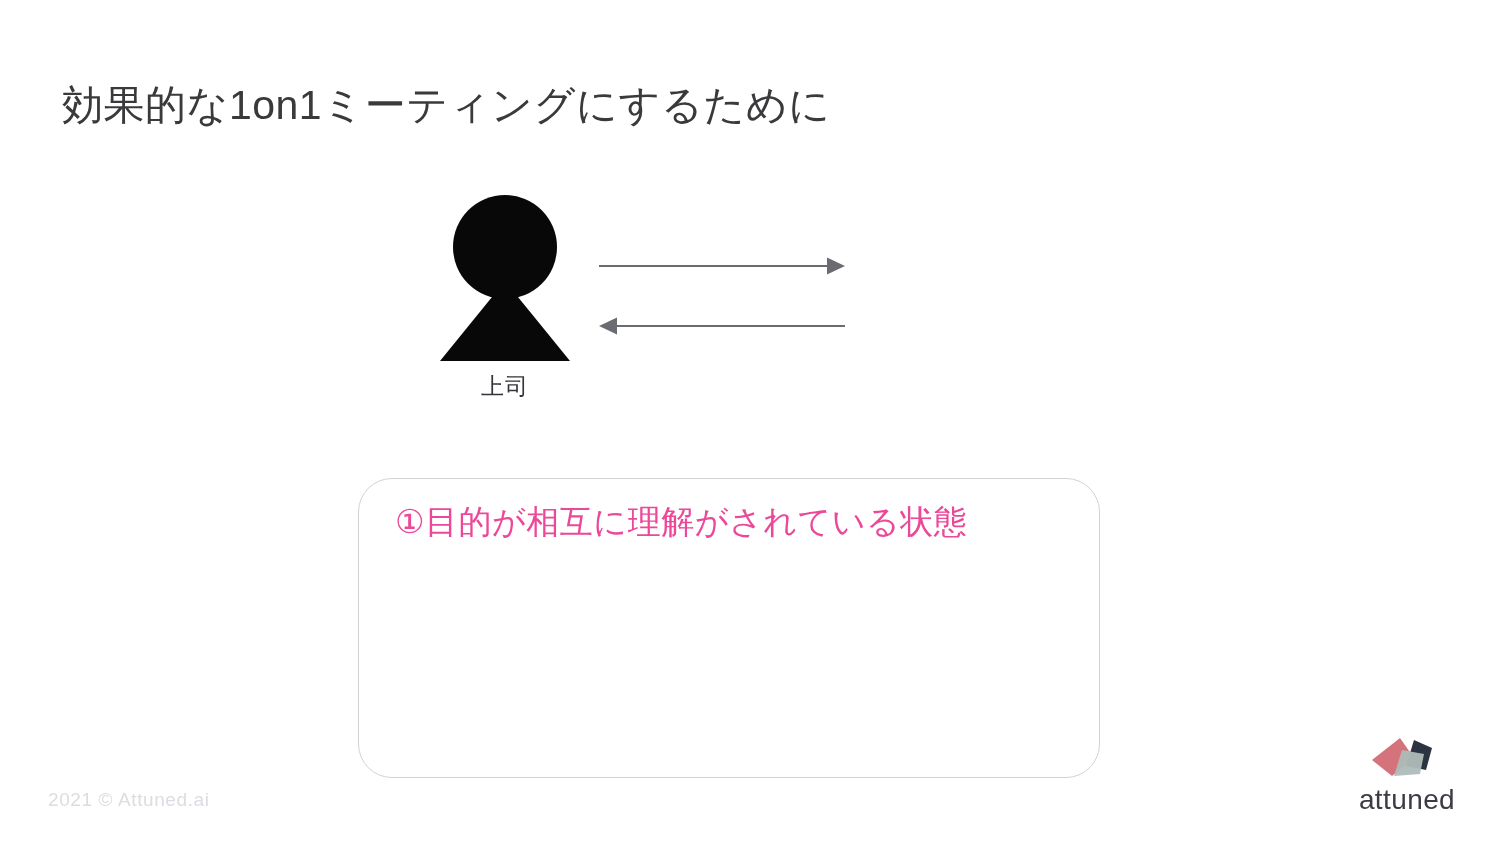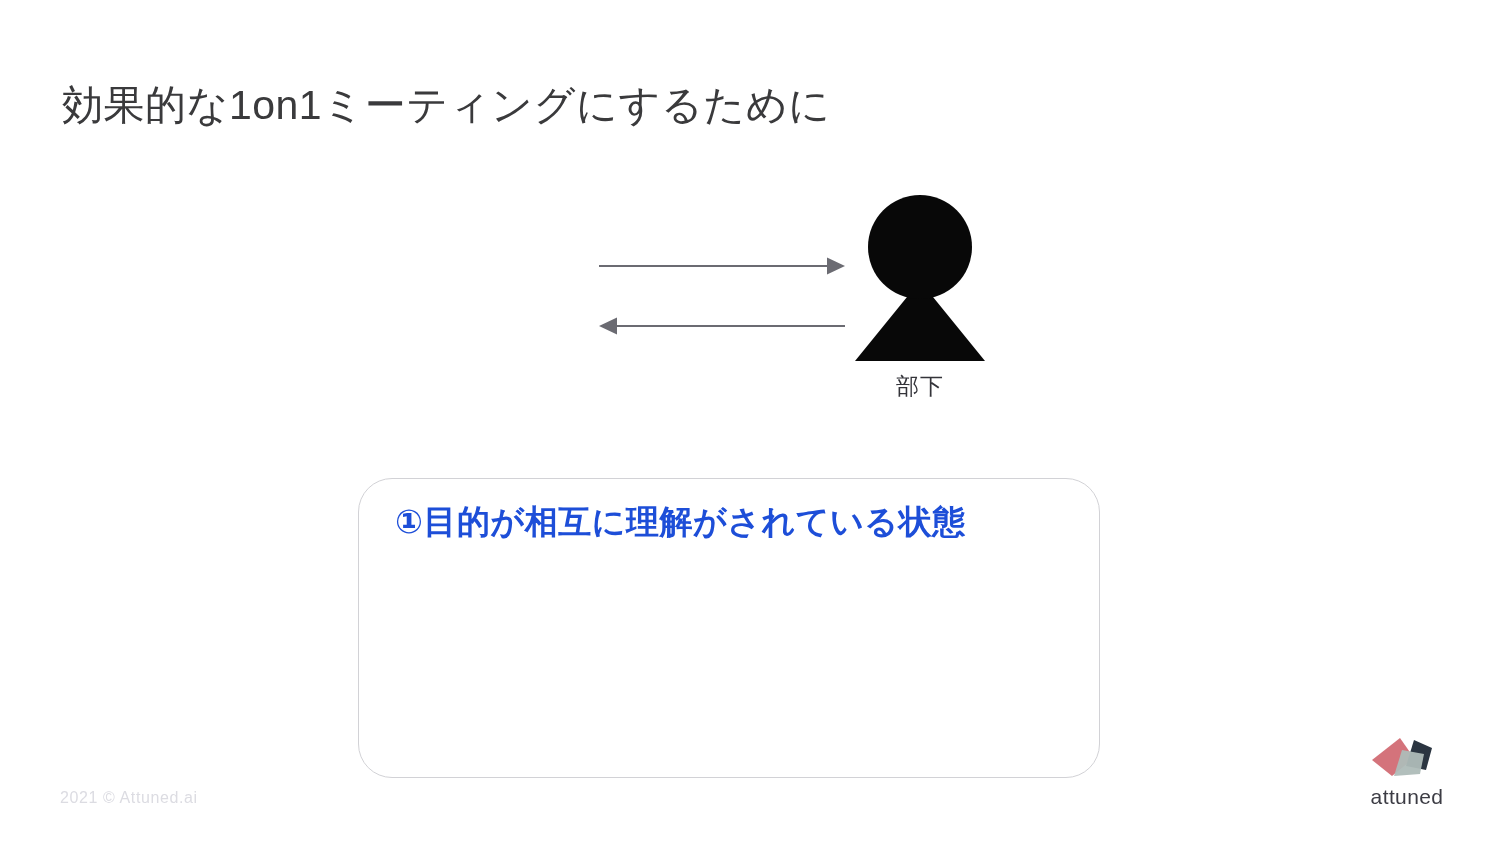--- a/index.html
+++ b/index.html
@@ -111,35 +111,35 @@
     box-sizing: border-box;
   }
   .points-list {
     position: absolute;
     left: 36px;
     top: 26px;
     right: 28px;
   }
   .point-item {
     font-size: 33px;
-    font-weight: 700;
-    color: #1d4ed8;
+    font-weight: 400;
+    color: #ec4899;
     letter-spacing: 0.5px;
     line-height: 1;
     margin-bottom: 62px;
     white-space: nowrap;
   }
   .point-item:last-child { margin-bottom: 0; }
 
   
   .footer-copyright {
     position: absolute;
-    left: 60px;
+    left: 48px;
     top: 790px;
-    font-size: 16px;
+    font-size: 19px;
     color: #dcdce2;
     letter-spacing: 0.6px;
     line-height: 1;
   }
 
   
   .brand-logo {
     position: absolute;
     left: 1352px;
     top: 736px;
@@ -152,43 +152,43 @@
     top: 0;
     width: 72px;
     height: 48px;
   }
   .brand-wordmark {
     position: absolute;
     left: 0;
     top: 50px;
     width: 110px;
     text-align: center;
-    font-size: 21px;
+    font-size: 28px;
     letter-spacing: 0.4px;
     color: #3c3c44;
     line-height: 1;
   }
 </style>
 </head>
 <body>
 
 <div class="slide">
 
   <div class="slide-title">効果的な1on1ミーティングにするために</div>
 
   <div class="diagram">
 
-
-    <div class="person right">
+    <div class="person left">
       <div class="person-figure">
         <div class="person-head"></div>
         <div class="person-body"></div>
       </div>
-      <div class="person-label">部下</div>
+      <div class="person-label">上司</div>
     </div>
+
 
     <div class="arrows">
       <svg class="arrow-svg" width="260" height="100" viewBox="0 0 260 100">
 
         <g>
           <line x1="4" y1="16" x2="232" y2="16" stroke="#6b6b72" stroke-width="2.2"></line>
           <polygon points="232,7.5 250,16 232,24.5" fill="#6b6b72"></polygon>
         </g>
 
         <g>

